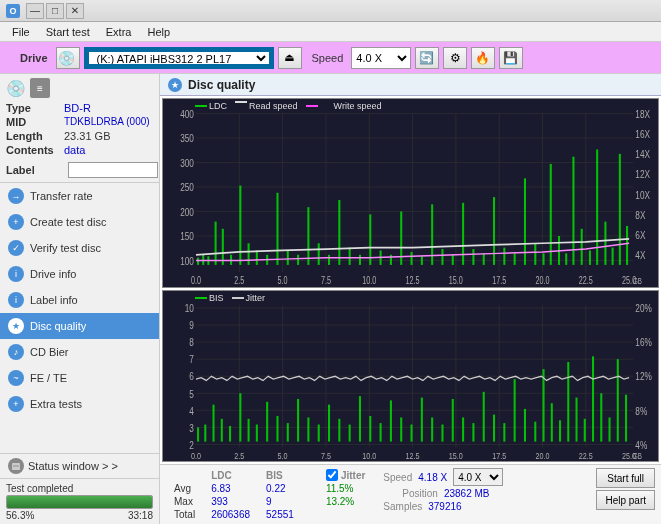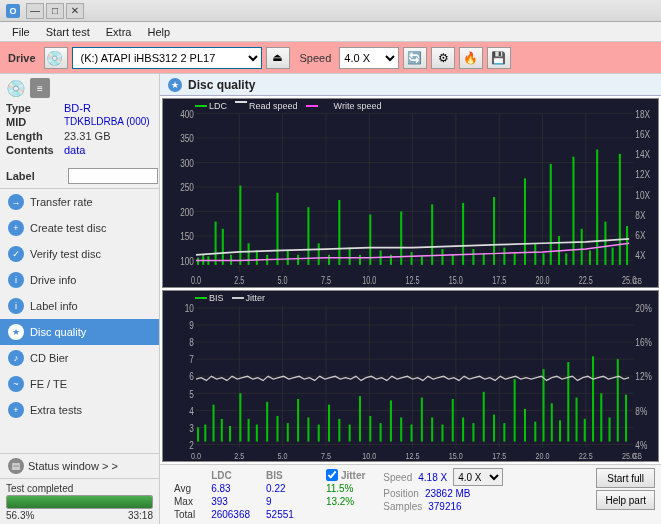--- a/index.html
+++ b/index.html
@@ -10,43 +10,43 @@
     .titlebar-icon { width: 14px; height: 14px; background: #4a90d9; border-radius: 2px; margin-right: 6px; display: flex; align-items: center; justify-content: center; color: white; font-size: 9px; font-weight: bold; }
     .titlebar-title { flex: 1; font-size: 11px; color: #222; }
     .titlebar-controls { display: flex; gap: 2px; }
     .titlebar-btn { width: 18px; height: 16px; background: #d8d8d8; border: 1px solid #aaa; display: flex; align-items: center; justify-content: center; font-size: 10px; cursor: pointer; color: #333; }
 
     
     .menubar { background: #f0f0f0; height: 20px; display: flex; align-items: center; padding: 0 4px; border-bottom: 1px solid #ccc; }
     .menu-item { padding: 2px 8px; font-size: 11px; cursor: pointer; color: #222; }
 
     
-    .toolbar { background: #fca5a5; height: 32px; display: flex; align-items: center; padding: 2px 8px; border-bottom: 1px solid #ccc; gap: 4px; }
+    .toolbar { background: #f0abfc; height: 32px; display: flex; align-items: center; padding: 2px 20px; border-bottom: 1px solid #ccc; gap: 4px; }
     .toolbar-label { font-size: 11px; color: #333; font-weight: bold; margin-right: 4px; }
-    .drive-select { height: 22px; font-size: 11px; width: 190px; border: 1px solid #0369a1; background: white; padding: 0 4px; }
+    .drive-select { height: 22px; font-size: 11px; width: 190px; border: 5px solid #0369a1; background: white; padding: 0 4px; }
     .toolbar-icon-btn { width: 24px; height: 22px; border: 1px solid #999; background: linear-gradient(to bottom, #f8f8f8, #e0e0e0); cursor: pointer; display: flex; align-items: center; justify-content: center; font-size: 12px; }
     .speed-label { font-size: 11px; color: #333; margin-left: 6px; margin-right: 4px; }
     .speed-select { height: 22px; font-size: 11px; width: 60px; border: 1px solid #999; background: white; }
 
     
     .main { display: flex; height: calc(524px - 74px); }
 
     
     .sidebar { width: 160px; background: #f0f0f0; border-right: 1px solid #ccc; display: flex; flex-direction: column; flex-shrink: 0; }
 
     
     .disc-panel { padding: 4px 6px; border-bottom: 1px solid #ccc; }
     .disc-header { display: flex; align-items: center; gap: 4px; margin-bottom: 4px; }
     .disc-icon { font-size: 16px; }
     .disc-table { width: 100%; font-size: 11px; }
     .disc-row { display: flex; margin-bottom: 2px; }
     .disc-key { color: #333; width: 58px; flex-shrink: 0; font-weight: bold; }
     .disc-val { color: #0000cc; font-weight: normal; }
     .disc-val-black { color: #333; }
-    .label-row { display: flex; align-items: center; gap: 4px; margin-top: 12px; }
+    .label-row { display: flex; align-items: center; gap: 4px; margin-top: 6px; }
     .label-input { border: 1px solid #999; width: 90px; height: 16px; font-size: 10px; }
 
     
     .nav-items { flex: 1; }
     .nav-item { display: flex; align-items: center; padding: 5px 8px; cursor: pointer; font-size: 11px; color: #333; gap: 6px; }
     .nav-item.active { background: #4a90d9; color: white; }
     .nav-icon { width: 16px; height: 16px; border-radius: 50%; display: flex; align-items: center; justify-content: center; font-size: 9px; flex-shrink: 0; }
     .nav-icon-blue { background: #4a90d9; color: white; }
     .nav-icon-gray { background: #888; color: white; }
     .nav-icon-active { background: white; color: #4a90d9; }
@@ -536,21 +536,21 @@
 
         <div style="display:flex;flex-direction:column;gap:2px;font-size:10px;margin-left:4px;">
           <div style="display:flex;gap:6px;align-items:center;">
             <span style="color:#888;">Speed</span>
             <span style="color:#0000cc;">4.18 X</span>
             <select class="speed-select-small">
               <option>4.0 X</option>
             </select>
           </div>
           <div style="display:flex;gap:6px;">
-            <span style="color:#888;">Position</span>
+            <span style="color:#888;margin-left:19px;">Position</span>
             <span style="color:#0000cc;">23862 MB</span>
           </div>
           <div style="display:flex;gap:6px;">
             <span style="color:#888;">Samples</span>
             <span style="color:#0000cc;">379216</span>
           </div>
         </div>
 
         <div class="action-btns" style="margin-left:auto;">
           <button class="action-btn">Start full</button>

